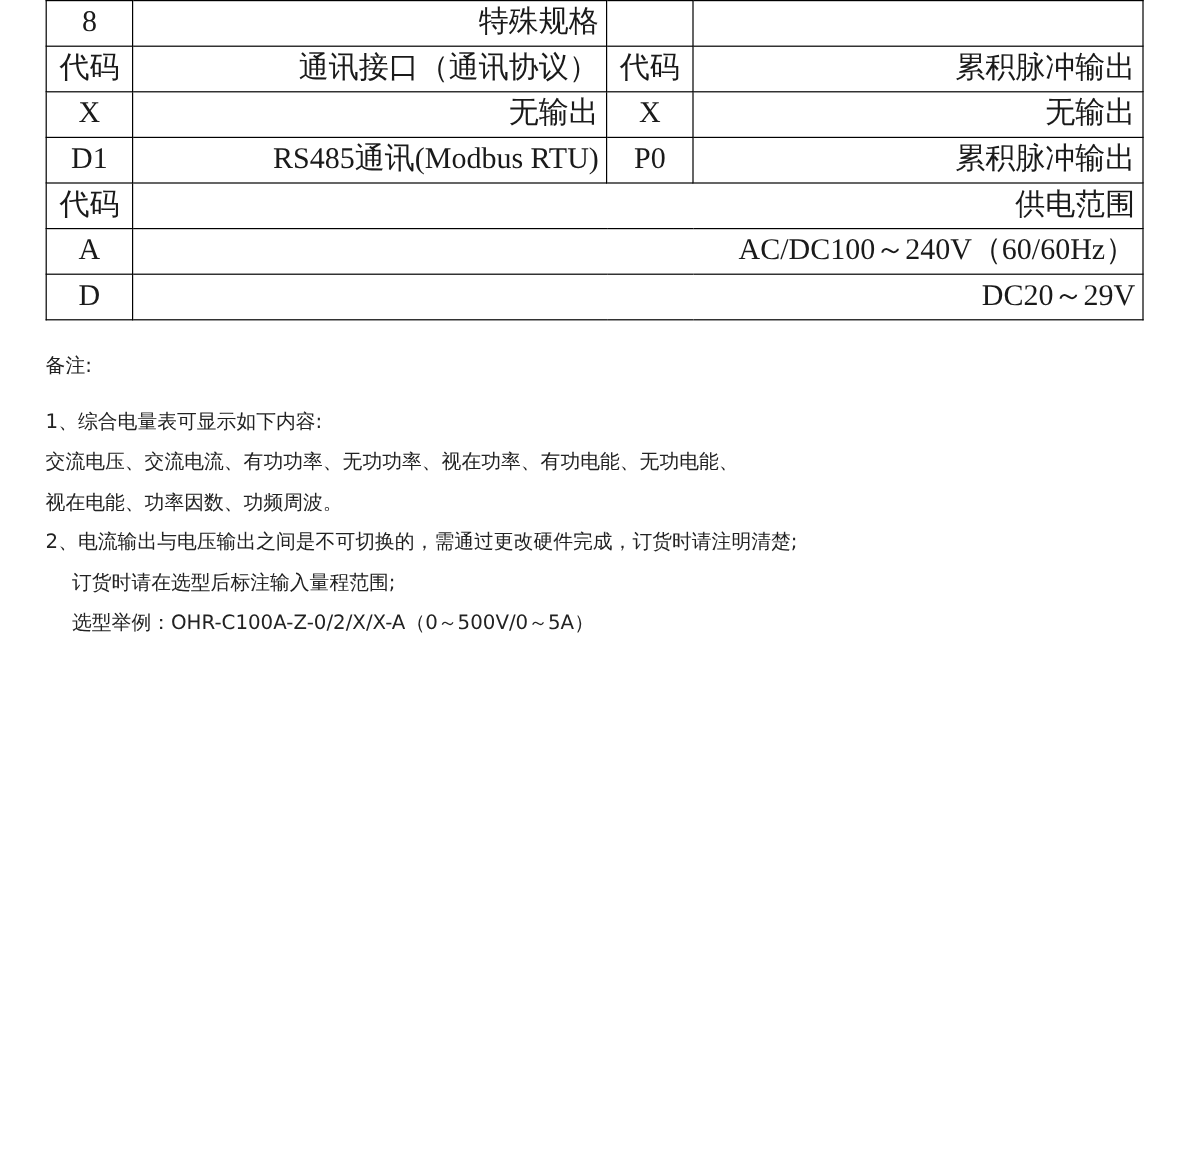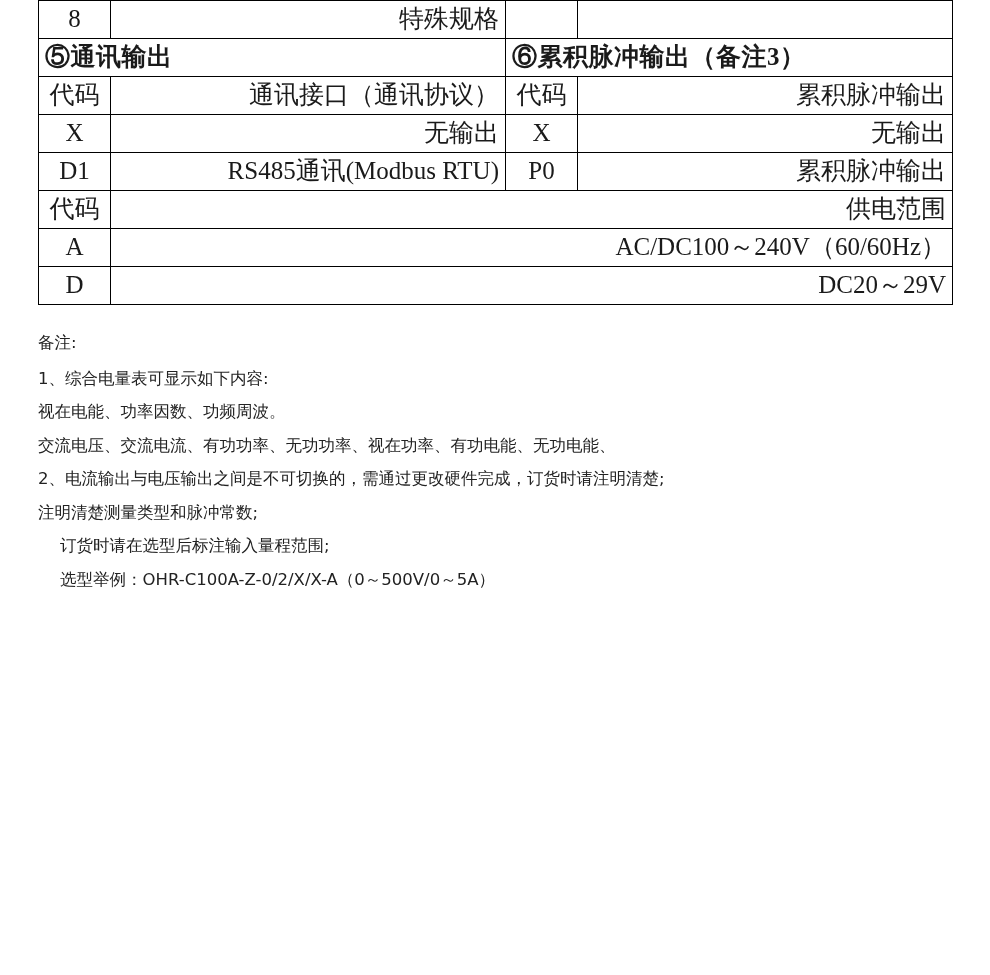--- a/index.html
+++ b/index.html
@@ -67,21 +67,21 @@
     line-height: 1.0;
   }
   .notes .line {
     margin: 0 0 17px 0;
     white-space: nowrap;
   }
   .notes .line.indent {
     padding-left: 22px;
   }
   .notes .title {
-    margin-bottom: 19px;
+    margin-bottom: 30px;
   }
 </style>
 </head>
 <body>
 
 <div class="page">
 
   <table class="spec">
     <colgroup>
       <col style="width:72px">
@@ -90,24 +90,20 @@
       <col style="width:375px">
     </colgroup>
     <tbody>
       <tr>
         <td class="code">8</td>
         <td class="desc">特殊规格</td>
         <td class="blank"></td>
         <td class="blank"></td>
       </tr>
 
-      <tr>
-        <td class="hdr" colspan="2">⑤通讯输出</td>
-        <td class="hdr" colspan="2">⑥累积脉冲输出（备注3）</td>
-      </tr>
 
       <tr>
         <td class="code colhdr">代码</td>
         <td class="desc colhdr">通讯接口（通讯协议）</td>
         <td class="code colhdr">代码</td>
         <td class="desc colhdr">累积脉冲输出</td>
       </tr>
 
       <tr>
         <td class="code">X</td>
@@ -133,21 +129,20 @@
       <tr>
         <td class="code">D</td>
         <td class="desc" colspan="3">DC20～29V</td>
       </tr>
     </tbody>
   </table>
 
   <div class="notes">
     <div class="line title">备注:</div>
     <div class="line">1、综合电量表可显示如下内容:</div>
+    <div class="line">交流电压、交流电流、有功功率、无功功率、视在功率、有功电能、无功电能、</div>
     <div class="line">视在电能、功率因数、功频周波。</div>
-    <div class="line">交流电压、交流电流、有功功率、无功功率、视在功率、有功电能、无功电能、</div>
     <div class="line">2、电流输出与电压输出之间是不可切换的，需通过更改硬件完成，订货时请注明清楚;</div>
-    <div class="line">注明清楚测量类型和脉冲常数;</div>
     <div class="line indent">订货时请在选型后标注输入量程范围;</div>
     <div class="line indent">选型举例：OHR-C100A-Z-0/2/X/X-A（0～500V/0～5A）</div>
   </div>
 
 </div>
 
 </body></html>

